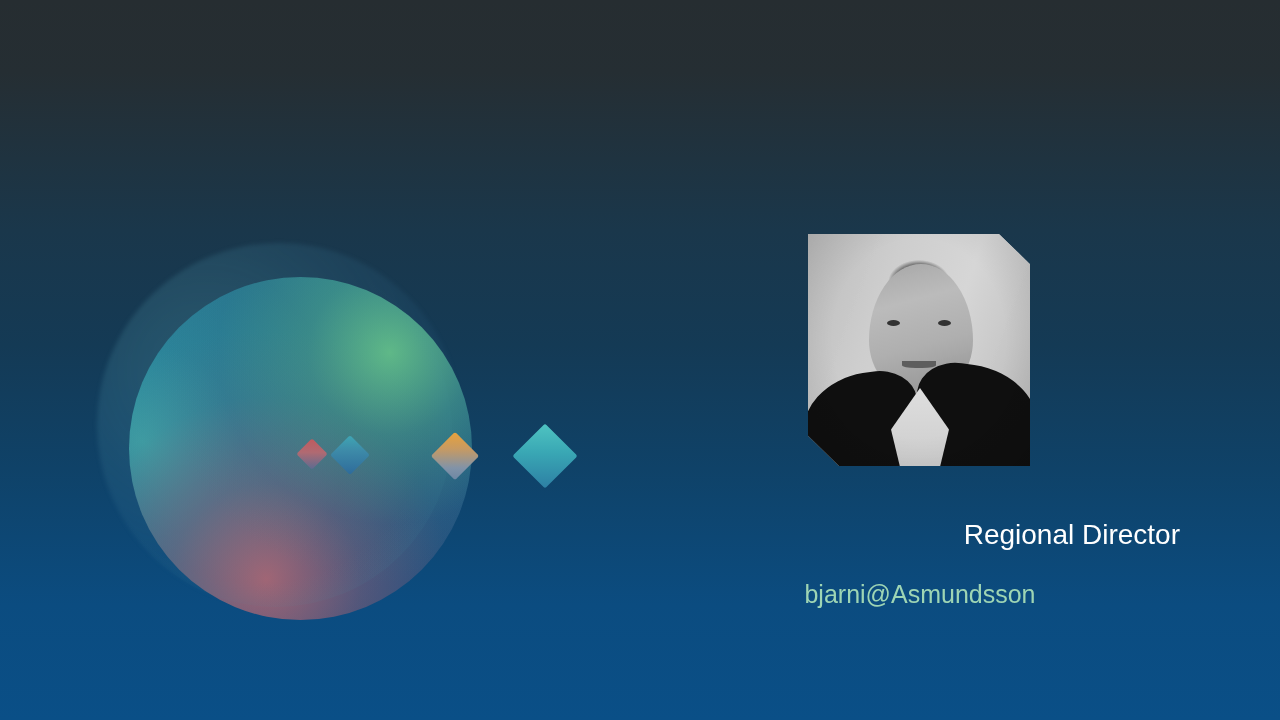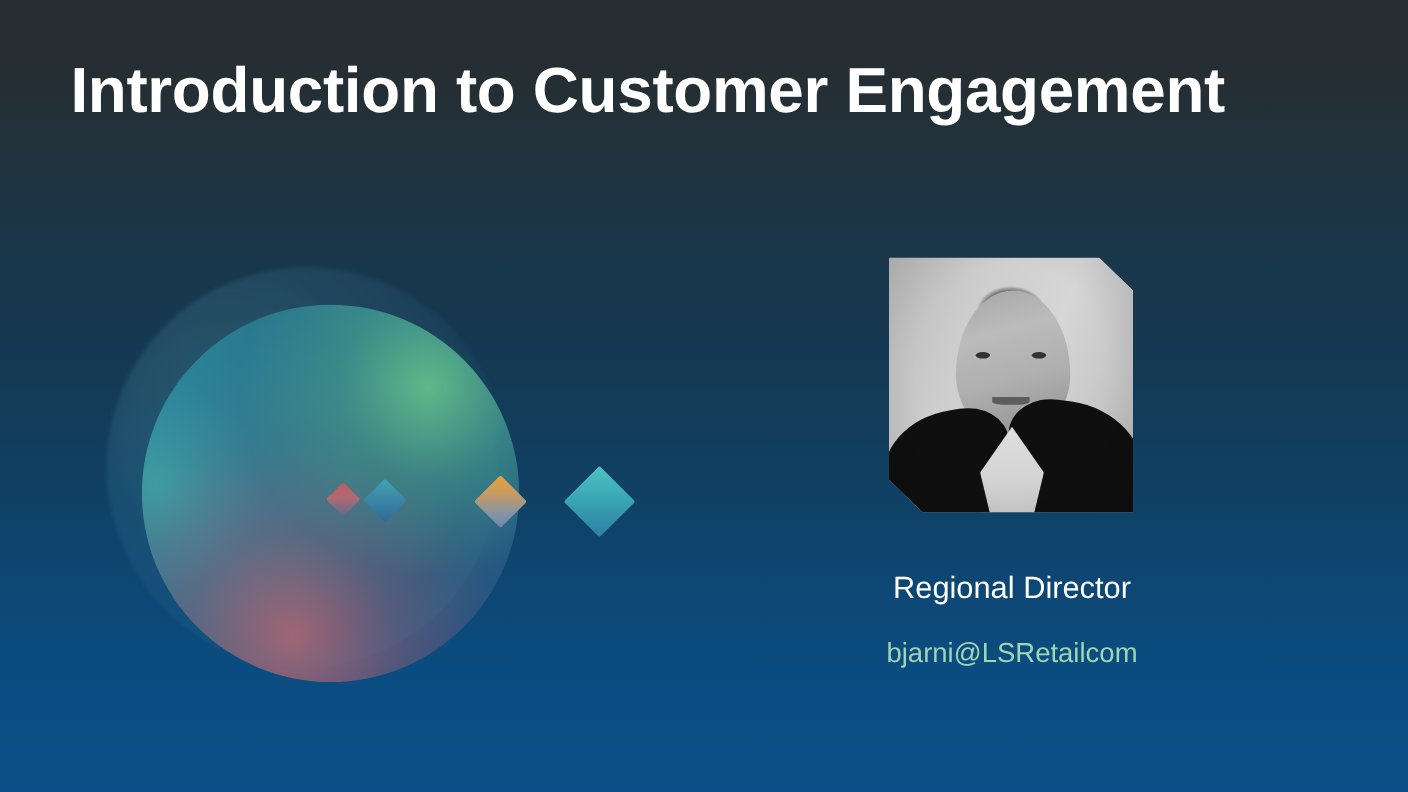--- a/index.html
+++ b/index.html
@@ -256,20 +256,21 @@
     color: #ffffff;
     line-height: 1.2;
     letter-spacing: -0.2px;
   }
   .speaker-role {
     margin-top: 8px;
     font-size: 28px;
     font-weight: normal;
     color: #ffffff;
     line-height: 1.2;
+    text-align: right;
   }
   .speaker-email {
     margin-top: 27px;
     font-size: 25px;
     font-weight: normal;
     color: #9ed5b4;
     line-height: 1.2;
   }
 </style>
 </head>
@@ -281,34 +282,33 @@
     <div class="circle-back"></div>
     <div class="sphere"></div>
     <div class="circle-halo"></div>
 
     <div class="diamond d1"></div>
     <div class="diamond d2"></div>
     <div class="diamond d3"></div>
     <div class="diamond d4"></div>
   </div>
 
-  <div class="title">Introduction to Customer Engagement</div>
 
   <div class="portrait">
     <div class="portrait-inner">
       <div class="head"></div>
       <div class="hair"></div>
       <div class="eye eye-l"></div>
       <div class="eye eye-r"></div>
       <div class="mouth"></div>
       <div class="suit-l"></div>
       <div class="suit-r"></div>
       <div class="shirt"></div>
     </div>
     <div class="portrait-vignette"></div>
   </div>
 
   <div class="speaker">
     <div class="speaker-role">Regional Director</div>
-    <div class="speaker-email">bjarni@LSRetailcom</div>
+    <div class="speaker-email">bjarni@Asmundsson</div>
   </div>
 
 </div>
 
 </body></html>

